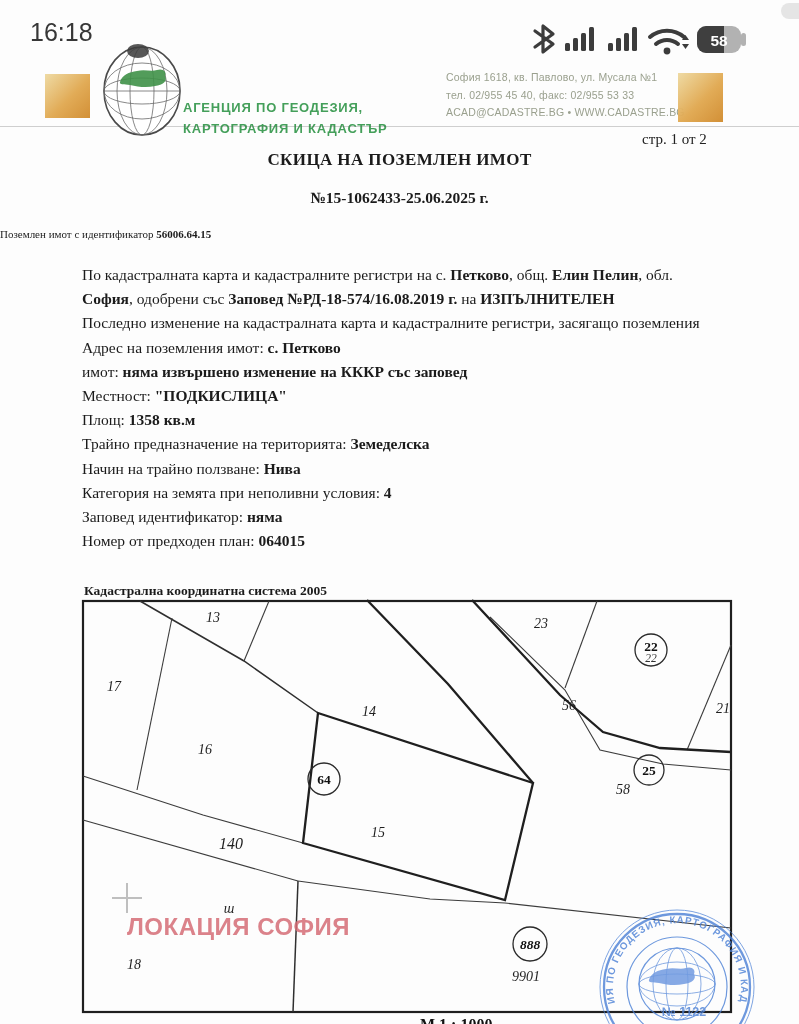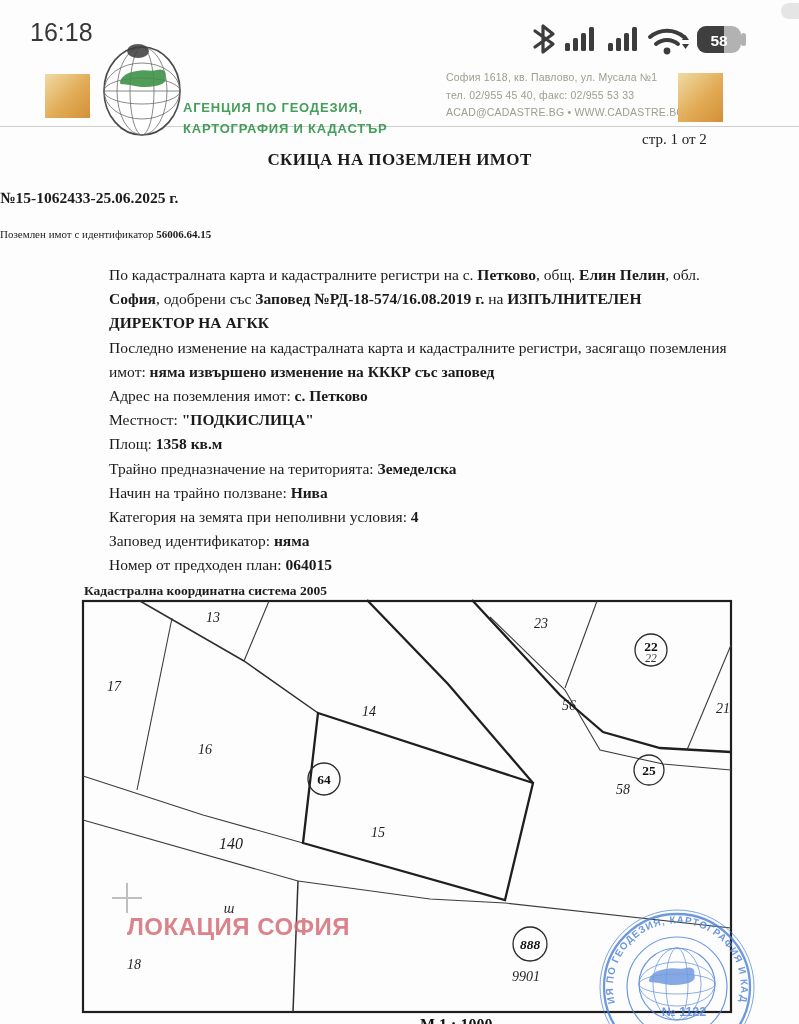--- a/index.html
+++ b/index.html
@@ -14,25 +14,25 @@
                font-size:13px;line-height:21px;color:#35984d;letter-spacing:.8px;opacity:.92;margin-top:27px;}
   #contact{left:446px;top:69px;font-family:"Liberation Sans",sans-serif;font-size:10.5px;line-height:17.5px;
            color:#9aa08e;letter-spacing:.2px;}
   .orange-block{background:linear-gradient(135deg,#eed9a0 0%,#e0a74e 55%,#d08a2c 100%);opacity:.95;}
   #oblock-l{left:45px;top:74px;width:45px;height:44px;}
   #oblock-r{left:678px;top:73px;width:45px;height:49px;}
   #scan-line{left:0;top:126px;width:799px;height:1px;background:rgba(90,90,90,.28);}
   #page-indicator{left:642px;top:131px;font-size:15px;color:#222;}
   
   #doc-title{left:0;top:150px;width:799px;text-align:center;font-size:17px;font-weight:bold;letter-spacing:.4px;}
-  #doc-number{left:0;top:189px;width:799px;font-size:15.5px;font-weight:bold;}
+  #doc-number{left:0;top:189px;width:799px;text-align:center;font-size:15.5px;font-weight:bold;}
   #doc-id{left:0;top:228px;width:799px;font-size:11px;}
   #doc-id .b{font-weight:bold;}
   
-  #doc-lines{left:82px;top:263px;width:690px;margin-left:27px;}
+  #doc-lines{left:82px;top:263px;width:690px;}
   .doc-line{font-size:15.5px;line-height:24.2px;white-space:nowrap;}
   .doc-line .b{font-weight:bold;}
   #coord-system{left:84px;top:583px;font-size:13.5px;font-weight:bold;}
   
   #watermark{left:127px;top:913px;font-family:"Liberation Sans",sans-serif;font-size:24px;font-weight:bold;
              letter-spacing:.5px;color:rgba(213,108,117,.85);z-index:5;}
   
   #gfx{position:absolute;left:0;top:0;width:799px;height:1024px;z-index:2;}
   .thin{stroke:#3c3c3c;stroke-width:1.1;fill:none;}
   .med{stroke:#2f2f2f;stroke-width:1.5;fill:none;}
@@ -77,24 +77,23 @@
 
   <div id="doc-title" class="abs">СКИЦА НА ПОЗЕМЛЕН ИМОТ</div>
   <div id="doc-number" class="abs">№15-1062433-25.06.2025 г.</div>
   <div id="doc-id" class="abs">
     <span>Поземлен имот с идентификатор </span><span class="b">56006.64.15</span>
   </div>
 
   <div id="doc-lines" class="abs">
       <div class="doc-line"><span>По кадастралната карта и кадастралните регистри на с. </span><span class="b">Петково</span><span>, общ. </span><span class="b">Елин Пелин</span><span>, обл.</span></div>
       <div class="doc-line"><span class="b">София</span><span>, одобрени със </span><span class="b">Заповед №РД-18-574/16.08.2019 г.</span><span> на </span><span class="b">ИЗПЪЛНИТЕЛЕН</span></div>
-      <div class="doc-line"><span class="b">ДИРЕКТОР НА АГКК</span></div>
       <div class="doc-line"><span>Последно изменение на кадастралната карта и кадастралните регистри, засягащо поземления</span></div>
+      <div class="doc-line"><span>Адрес на поземления имот: </span><span class="b">с. Петково</span></div>
       <div class="doc-line"><span>имот: </span><span class="b">няма извършено изменение на КККР със заповед</span></div>
-      <div class="doc-line"><span>Адрес на поземления имот: </span><span class="b">с. Петково</span></div>
       <div class="doc-line"><span>Местност: </span><span class="b">"ПОДКИСЛИЦА"</span></div>
       <div class="doc-line"><span>Площ: </span><span class="b">1358 кв.м</span></div>
       <div class="doc-line"><span>Трайно предназначение на територията: </span><span class="b">Земеделска</span></div>
       <div class="doc-line"><span>Начин на трайно ползване: </span><span class="b">Нива</span></div>
       <div class="doc-line"><span>Категория на земята при неполивни условия: </span><span class="b">4</span></div>
       <div class="doc-line"><span>Заповед идентификатор: </span><span class="b">няма</span></div>
       <div class="doc-line"><span>Номер от предходен план: </span><span class="b">064015</span></div>
     </div>
 
   <div id="coord-system" class="abs">Кадастрална координатна система 2005</div>

